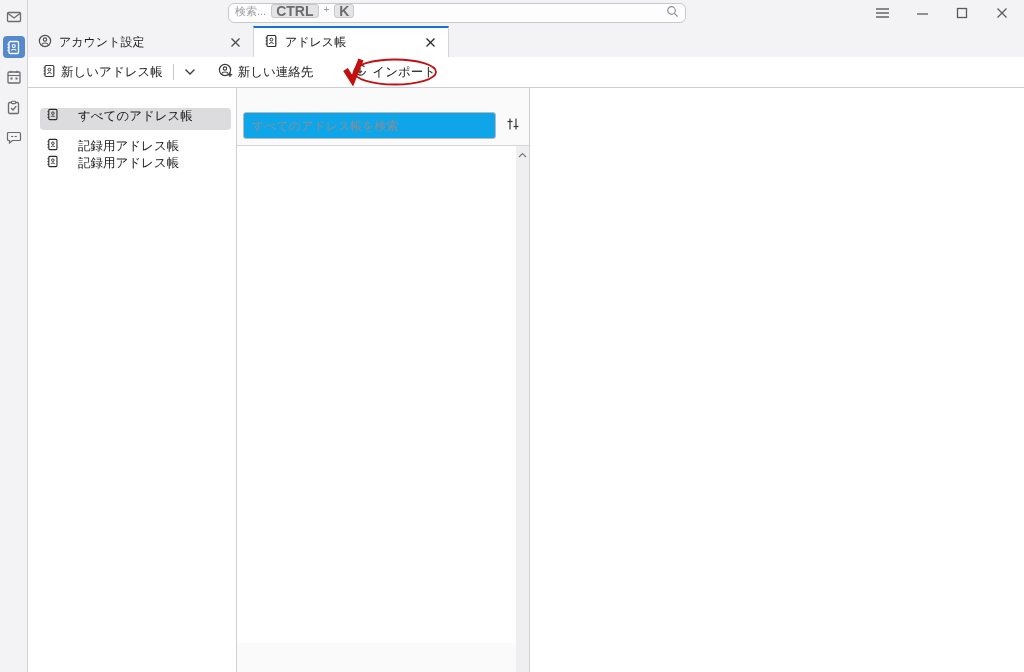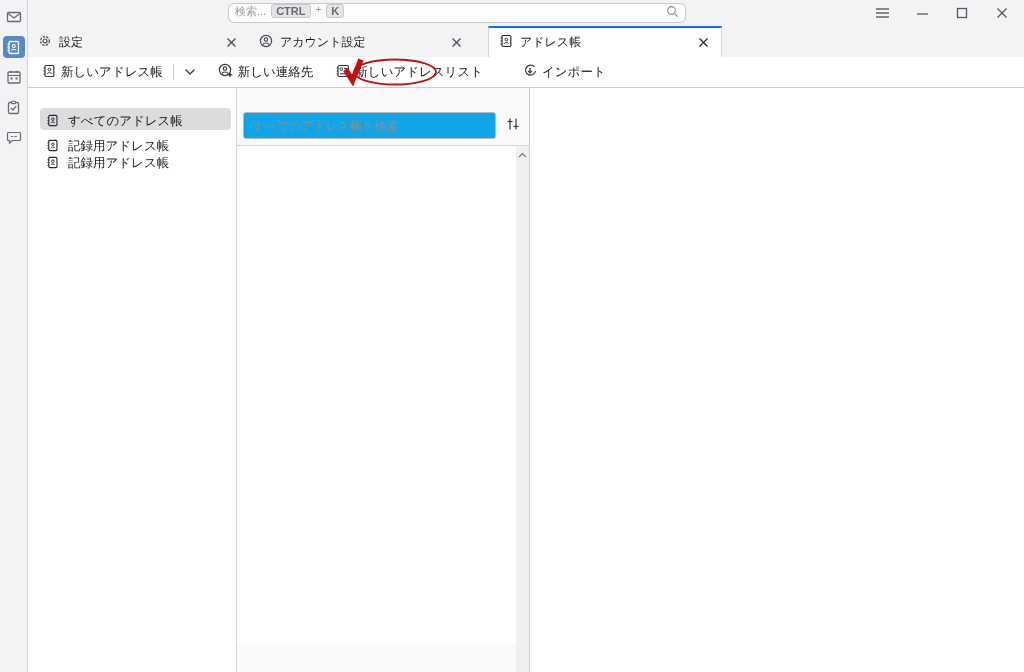--- a/index.html
+++ b/index.html
@@ -13,47 +13,47 @@
   .space-btn.active { background:#5688cd; }
   .space-btn svg { display:block; }
 
   
   .main { flex:1; display:flex; flex-direction:column; min-width:0; }
 
   
   .titlebar { height:26px; background:#f3f3f5; position:relative; flex:none; }
   .global-search { position:absolute; left:200px; top:3px; width:458px; height:20px; background:#fdfdfd; border:1px solid #c8c8cc; border-radius:6px; display:flex; align-items:flex-start; padding:0 6px; gap:5px; }
   .global-search .ph { color:#9a9a9e; font-size:11px; }
-  .kbd { background:#e4e4e7; border:1px solid #c9c9cd; border-radius:3px; font-size:11px; font-weight:bold; color:#6b6b70; padding:0px 4px; line-height:12px; }
+  .kbd { background:#e4e4e7; border:1px solid #c9c9cd; border-radius:3px; font-size:14px; font-weight:bold; color:#6b6b70; padding:0px 4px; line-height:12px; }
   .plus { color:#9a9a9e; font-size:10px; }
   .global-search .mag { margin-left:auto; }
   .win-controls { position:absolute; right:0; top:0; height:26px; display:flex; align-items:center; gap:20px; padding-right:12px; }
   .win-btn { width:20px; height:20px; display:flex; align-items:center; justify-content:center; }
 
   
   .tabbar { height:31px; background:#f3f3f5; display:flex; align-items:stretch; flex:none; }
   .tab { display:flex; align-items:center; gap:7px; padding:0 10px; font-size:12px; position:relative; border-top:2px solid transparent; }
   .tab .xbtn { margin-left:auto; display:flex; align-items:center; justify-content:center; width:16px; height:16px; }
   .tab.active { background:#fff; border-top:2px solid #1373d9; border-left:1px solid #d4d4d8; border-right:1px solid #d4d4d8; }
   .t1 { width:208px; margin-left:2px; }
   .t2 { width:221px; }
   .t3 { width:225px;text-align:center; }
-  .t4 { width:234px; margin-left:14px; }
+  .t4 { width:196px; margin-left:0; }
   .redact { width:112px; height:20px; background:#fff; margin-left:2px; }
 
   
   .toolbar { height:31px; background:#fff; border-bottom:1px solid #cfcfd3; display:flex; align-items:center; padding-left:10px; gap:14px; flex:none; }
   .tb-btn { display:flex; align-items:center; gap:5px; font-size:12.5px; padding:3px 4px; border-radius:3px; }
   .split { display:flex; align-items:center; gap:0; }
   .split .divider { width:1px; height:16px; background:#c9c9cd; margin:0 6px; }
 
   
   .content { flex:1; display:flex; min-height:0; }
   .bookpane { width:209px; background:#fff; border-right:1px solid #d0d0d4; padding-top:20px; flex:none; }
-  .book-item { display:flex; align-items:flex-end; gap:9px; height:22px; margin:0 5px 0 12px; padding:0 6px; font-size:12.5px; border-radius:4px; }
+  .book-item { display:flex; align-items:flex-start; gap:19px; height:22px; margin:0 5px 0 12px; padding:0 6px; font-size:12.5px; border-radius:4px; }
   .book-item.selected { background:#dcdcdf; margin-bottom:8px; }
   .book-item.plain { height:17px; }
 
   .listpane { width:293px; border-right:1px solid #d0d0d4; display:flex; flex-direction:column; flex:none; background:#fff; }
   .search-row { height:58px; background:#fafafa; border-bottom:1px solid #d4d4d8; position:relative; flex:none; }
   .list-search { position:absolute; left:6px; top:24px; width:253px; height:27px; border:1px solid #b9b9bd; border-radius:3px; background:#0ea5e9; font-size:12px; padding:0 8px; color:#1b1b1d; font-family:"Liberation Sans","DejaVu Sans",sans-serif; }
   .list-search::placeholder { color:#8d8d92; }
   .sort-btn { position:absolute; right:6px; top:28px; width:20px; height:20px; display:flex; align-items:center; justify-content:center; }
   .list-body { flex:1; position:relative; background:#fff; }
   .list-footer { position:absolute; left:0; right:13px; bottom:0; height:29px; background:#fafafa; }
@@ -156,33 +156,20 @@
         <div class="win-btn">
             <svg width="12" height="12" viewBox="0 0 12 12">
               <line x1="1.5" y1="1.5" x2="10.5" y2="10.5" stroke="#5a5a5e" stroke-width="1.3"></line>
               <line x1="10.5" y1="1.5" x2="1.5" y2="10.5" stroke="#5a5a5e" stroke-width="1.3"></line>
             </svg>
           </div>
       </div>
     </div>
 
     <div class="tabbar">
-      <div class="tab t2">
-        <span><svg width="14" height="14" viewBox="0 0 14 14">
-              <circle cx="7" cy="7" r="2" fill="none" stroke="#4c4c50" stroke-width="1.2"></circle>
-              <circle cx="7" cy="7" r="4.4" fill="none" stroke="#4c4c50" stroke-width="1.2" stroke-dasharray="2.3 1.3"></circle>
-            </svg></span>
-        <span>設定</span>
-        <span class="xbtn">
-            <svg width="11" height="11" viewBox="0 0 11 11">
-              <line x1="1.5" y1="1.5" x2="9.5" y2="9.5" stroke="#4c4c50" stroke-width="1.2"></line>
-              <line x1="9.5" y1="1.5" x2="1.5" y2="9.5" stroke="#4c4c50" stroke-width="1.2"></line>
-            </svg>
-          </span>
-      </div>
       <div class="tab t3">
         <span><svg width="14" height="14" viewBox="0 0 14 14">
               <circle cx="7" cy="7" r="5.6" fill="none" stroke="#4c4c50" stroke-width="1.2"></circle>
               <circle cx="7" cy="5.6" r="1.7" fill="none" stroke="#4c4c50" stroke-width="1.1"></circle>
               <path d="M3.8 10.6 C4.4 8.4 9.6 8.4 10.2 10.6" fill="none" stroke="#4c4c50" stroke-width="1.1"></path>
             </svg></span>
         <span>アカウント設定</span>
         <span class="xbtn">
             <svg width="11" height="11" viewBox="0 0 11 11">
               <line x1="1.5" y1="1.5" x2="9.5" y2="9.5" stroke="#4c4c50" stroke-width="1.2"></line>
@@ -232,33 +219,20 @@
       <div class="tb-btn">
         <span><svg width="15" height="15" viewBox="0 0 15 15">
               <circle cx="7" cy="7" r="5.6" fill="none" stroke="#3a3a3e" stroke-width="1.2"></circle>
               <circle cx="7" cy="5.6" r="1.7" fill="none" stroke="#3a3a3e" stroke-width="1.1"></circle>
               <path d="M3.8 10.6 C4.4 8.4 9.6 8.4 10.2 10.6" fill="none" stroke="#3a3a3e" stroke-width="1.1"></path>
               <line x1="12" y1="9.5" x2="12" y2="14" stroke="#3a3a3e" stroke-width="1.3"></line>
               <line x1="9.8" y1="11.7" x2="14.2" y2="11.7" stroke="#3a3a3e" stroke-width="1.3"></line>
             </svg></span>
         <span>新しい連絡先</span>
       </div>
-      <div class="tb-btn">
-        <span><svg width="15" height="14" viewBox="0 0 15 14">
-              <rect x="3" y="1.5" width="10.5" height="11" rx="1.1" fill="none" stroke="#3a3a3e" stroke-width="1.2"></rect>
-              <line x1="1.6" y1="4" x2="3" y2="4" stroke="#3a3a3e" stroke-width="1.2"></line>
-              <line x1="1.6" y1="7" x2="3" y2="7" stroke="#3a3a3e" stroke-width="1.2"></line>
-              <line x1="1.6" y1="10" x2="3" y2="10" stroke="#3a3a3e" stroke-width="1.2"></line>
-              <circle cx="6.3" cy="5.2" r="1.3" fill="none" stroke="#3a3a3e" stroke-width="1"></circle>
-              <line x1="9" y1="4.5" x2="12" y2="4.5" stroke="#3a3a3e" stroke-width="1.1"></line>
-              <line x1="9" y1="7" x2="12" y2="7" stroke="#3a3a3e" stroke-width="1.1"></line>
-              <line x1="5" y1="9.8" x2="12" y2="9.8" stroke="#3a3a3e" stroke-width="1.1"></line>
-            </svg></span>
-        <span>新しいアドレスリスト</span>
-      </div>
       <div class="tb-btn" style="margin-left:18px;">
         <span><svg width="14" height="14" viewBox="0 0 14 14">
               <path d="M11.5 3 a5 5 0 1 0 1 4" fill="none" stroke="#3a3a3e" stroke-width="1.2"></path>
               <path d="M7 4 v4.5 M5 6.8 L7 8.8 L9 6.8" fill="none" stroke="#3a3a3e" stroke-width="1.2"></path>
             </svg></span>
         <span>インポート</span>
       </div>
     </div>
 
     <div class="content">

